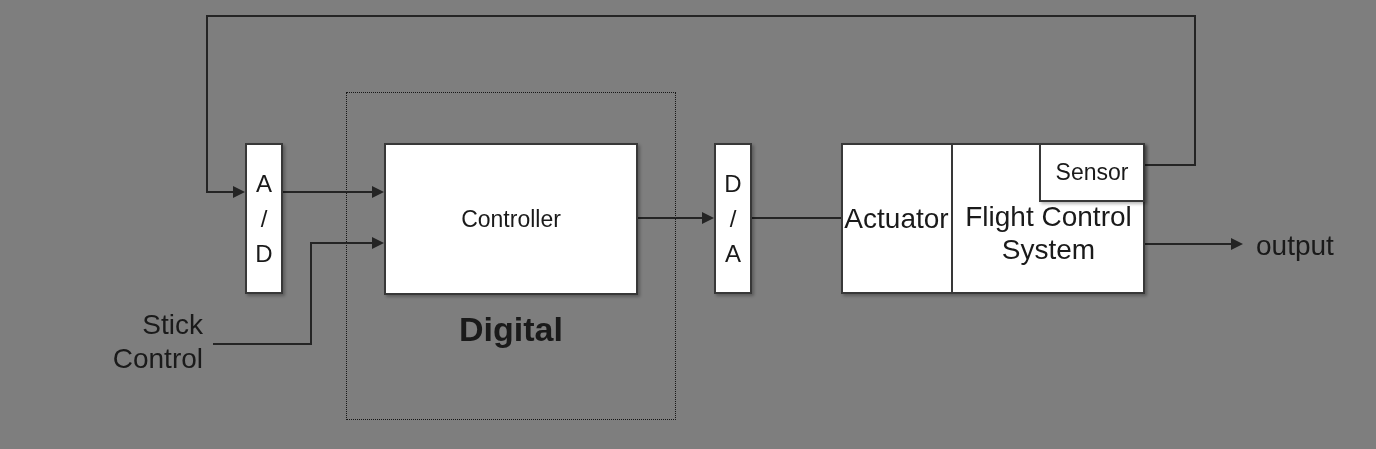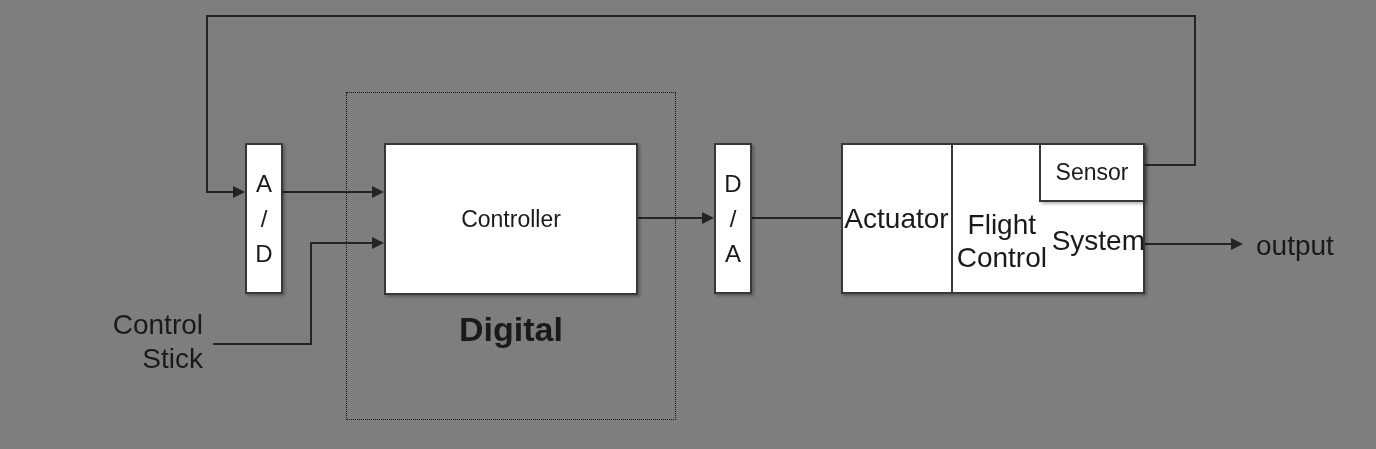--- a/index.html
+++ b/index.html
@@ -114,33 +114,33 @@
     <div class="vline">D</div>
     <div class="vline">/</div>
     <div class="vline">A</div>
   </div>
 
   <div class="box" style="left:841px;top:143px;width:304px;height:151px;padding:0;"></div>
   <div class="divider" style="left:951px;top:143px;width:2px;height:151px;"></div>
   <div class="annotation" style="left:841px;top:143px;width:111px;height:151px;display:flex;align-items:center;justify-content:center;">
     <span>Actuator</span>
   </div>
-  <div class="annotation block-label" style="left:952px;top:143px;width:193px;height:151px;display:flex;align-items:center;justify-content:center;text-align:center;padding-top:28px;box-sizing:border-box;margin-top:8px;">
+  <div class="annotation block-label" style="left:952px;top:143px;width:193px;height:151px;display:flex;flex-direction:column;align-items:center;justify-content:center;text-align:center;padding-top:28px;box-sizing:border-box;">
     <div>Flight Control</div>
     <div>System</div>
   </div>
 
   <div class="box" style="left:1039px;top:143px;width:106px;height:59px;">
     <div>Sensor</div>
   </div>
 
   <div class="annotation annot-bold" style="left:346px;top:310px;width:330px;">
     <div>Digital</div>
   </div>
 
   <div class="annotation cs-label" style="left:83px;top:308px;width:120px;">
+    <div>Stick</div>
     <div>Control</div>
-    <div>Stick</div>
   </div>
 
   <div class="annotation" style="left:1256px;top:230px;">output</div>
 
 </div>
 
 </body></html>

